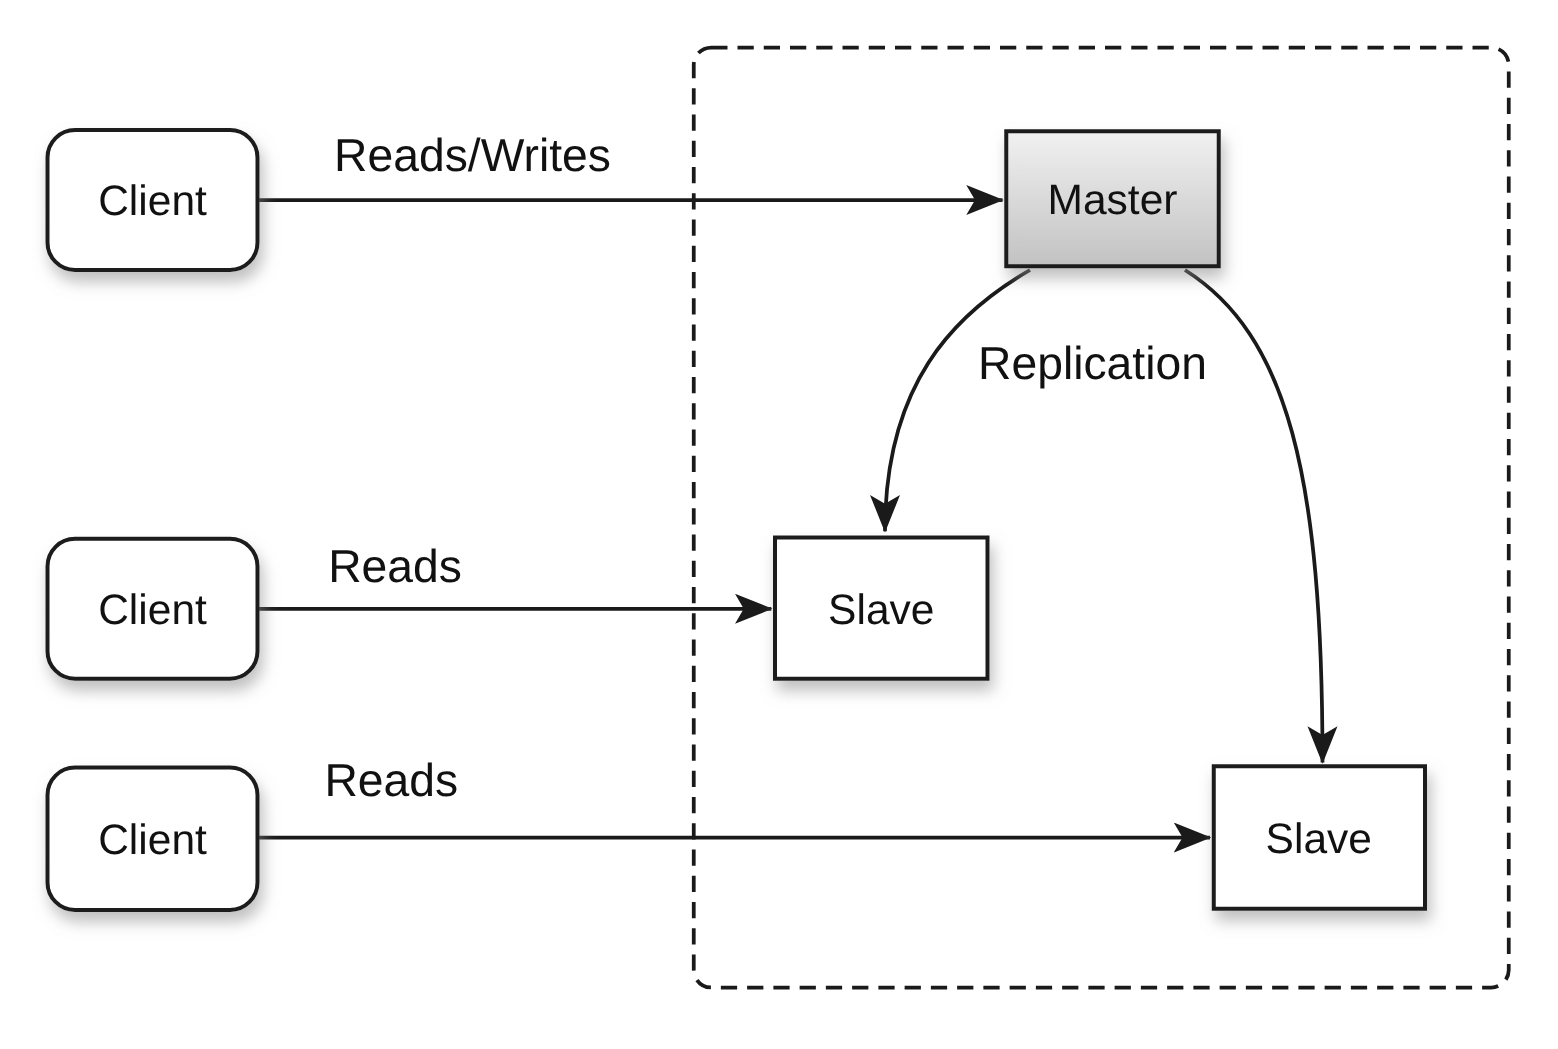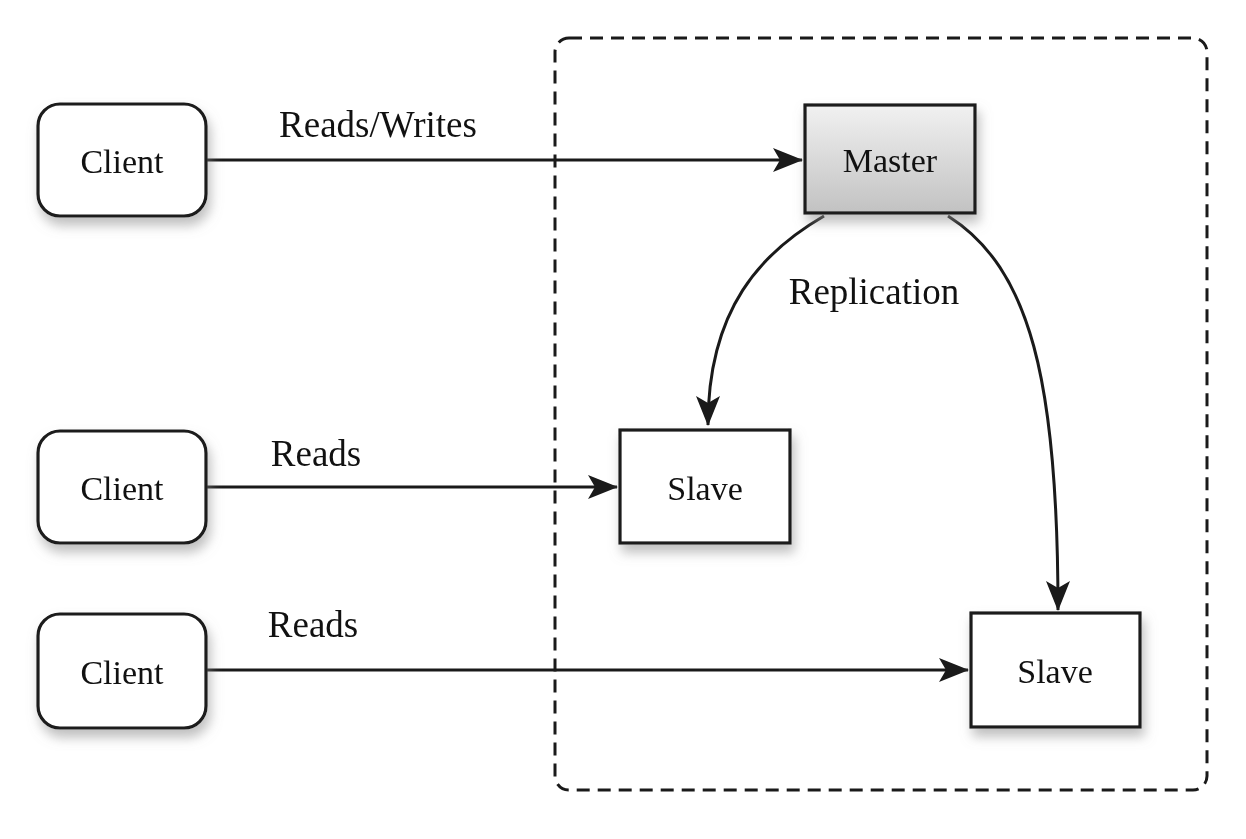--- a/index.html
+++ b/index.html
@@ -9,21 +9,20 @@
     width: 1246px;
     height: 839px;
     overflow: hidden;
     font-family: "Liberation Sans", sans-serif;
   }
   .canvas-wrap {
     position: relative;
     width: 1246px;
     height: 839px;
     background: #ffffff;
-    font-family: Liberation Serif, serif;
   }
   svg { display: block; }
   .edge-line {
     fill: none;
     stroke: #1a1a1a;
     stroke-width: 3;
   }
   .boundary {
     fill: none;
     stroke: #1a1a1a;

